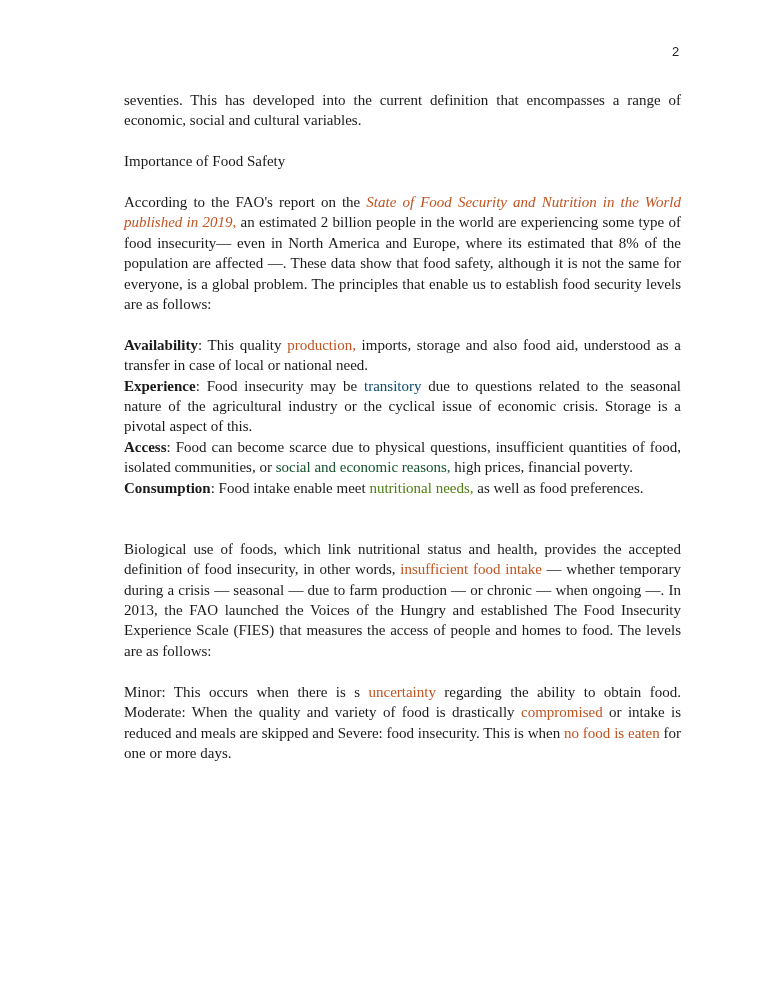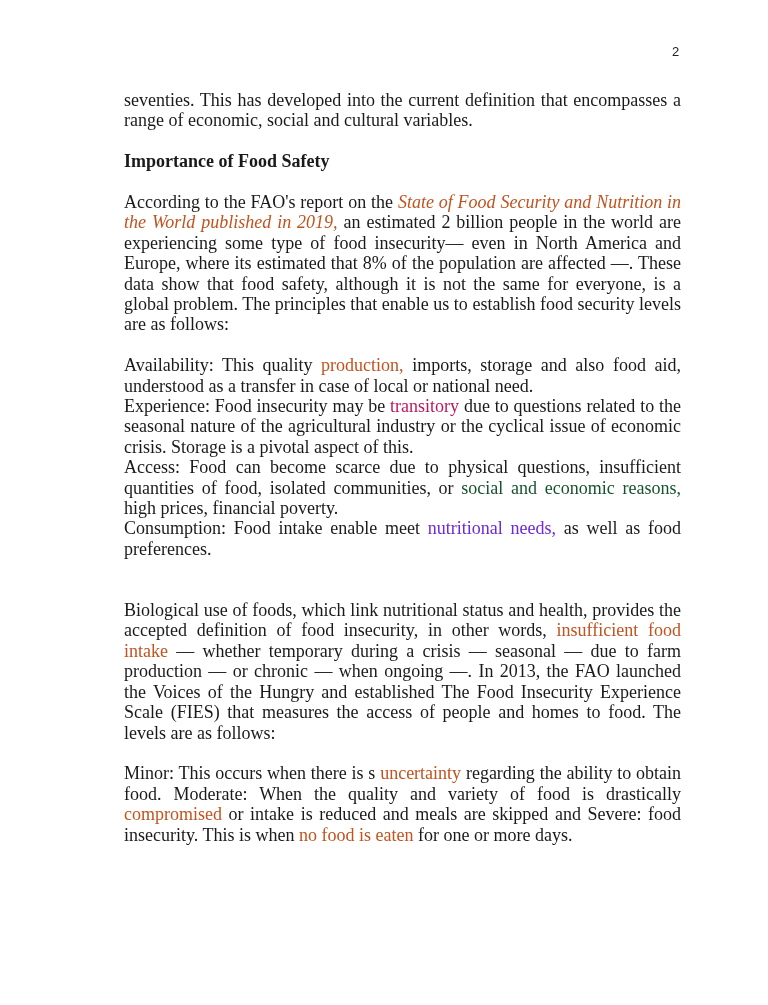--- a/index.html
+++ b/index.html
@@ -3,49 +3,49 @@
 <meta charset="utf-8">
 <style>
   html, body { margin: 0; padding: 0; background: #ffffff; }
   body { width: 768px; height: 1005px; position: relative; overflow: hidden; }
   .page-number {
     position: absolute; top: 44px; left: 672px;
     font-family: "Liberation Sans", sans-serif; font-size: 13px; color: #222;
   }
   .content {
     position: absolute; top: 90px; left: 124px; width: 557px;
-    font-family: "Liberation Serif", serif; font-size: 18px; line-height: 20.4px;
+    font-family: "Liberation Serif", serif; font-size: 15px; line-height: 20.4px;
     color: #1a1a1a;
   }
   .content p { margin: 0; text-align: justify; }
   .gap { height: 20.4px; }
-  .heading { font-weight: bold; }
+  .heading { font-weight: normal; }
   .hl { color: #c0531f; margin-top: 40px; }
   .hl-i { color: #c0531f; font-style: italic; }
-  .term { font-weight: normal; }
+  .term { font-weight: bold; }
 </style>
 </head>
 <body>
 
 <div class="page-number">2</div>
 
 <div class="content">
   <p>seventies. This has developed into the current definition that encompasses a range of economic, social and cultural variables.</p>
   <div class="gap"></div>
 
   <p class="heading">Importance of Food Safety</p>
   <div class="gap"></div>
 
   <p><span>According to the FAO's report on the </span><span class="hl-i" style="color: rgb(192, 83, 31);">State of Food Security and Nutrition in the World published in 2019,</span><span> an estimated 2 billion people in the world are experiencing some type of food insecurity— even in North America and Europe, where its estimated that 8% of the population are affected —. These data show that food safety, although it is not the same for everyone, is a global problem. The principles that enable us to establish food security levels are as follows:</span></p>
   <div class="gap"></div>
 
   <p><span class="term">Availability</span><span>: This quality </span><span class="hl" style="color: rgb(192, 83, 31);">production,</span><span> imports, storage and also food aid, understood as a transfer in case of local or national need.</span></p>
-  <p><span class="term">Experience</span><span>: Food insecurity may be </span><span class="hl" style="color: #be185d;">transitory</span><span> due to questions related to the seasonal nature of the agricultural industry or the cyclical issue of economic crisis. Storage is a pivotal aspect of this.</span></p>
+  <p><span class="term">Experience</span><span>: Food insecurity may be </span><span class="hl" style="color: #0c4a6e;">transitory</span><span> due to questions related to the seasonal nature of the agricultural industry or the cyclical issue of economic crisis. Storage is a pivotal aspect of this.</span></p>
   <p><span class="term">Access</span><span>: Food can become scarce due to physical questions, insufficient quantities of food, isolated communities, or </span><span class="hl" style="color: #14532d;">social and economic reasons,</span><span> high prices, financial poverty.</span></p>
-  <p><span class="term">Consumption</span><span>: Food intake enable meet </span><span class="hl" style="color: #6d28d9;">nutritional needs,</span><span> as well as food preferences.</span></p>
+  <p><span class="term">Consumption</span><span>: Food intake enable meet </span><span class="hl" style="color: #4d7c0f;">nutritional needs,</span><span> as well as food preferences.</span></p>
   <div class="gap"></div>
 
   <div class="gap"></div>
 
   <p><span>Biological use of foods, which link nutritional status and health, provides the accepted definition of food insecurity, in other words, </span><span class="hl" style="color: rgb(192, 83, 31);">insufficient food intake</span><span> — whether temporary during a crisis — seasonal — due to farm production — or chronic — when ongoing —. In 2013, the FAO launched the Voices of the Hungry and established The Food Insecurity Experience Scale (FIES) that measures the access of people and homes to food. The levels are as follows:</span></p>
   <div class="gap"></div>
 
   <p><span>Minor: This occurs when there is s </span><span class="hl" style="color: rgb(192, 83, 31);">uncertainty</span><span> regarding the ability to obtain food. Moderate: When the quality and variety of food is drastically </span><span class="hl" style="color: rgb(192, 83, 31);">compromised</span><span> or intake is reduced and meals are skipped and Severe: food insecurity. This is when </span><span class="hl" style="color: rgb(192, 83, 31);">no food is eaten</span><span> for one or more days.</span></p>
 </div>
 

